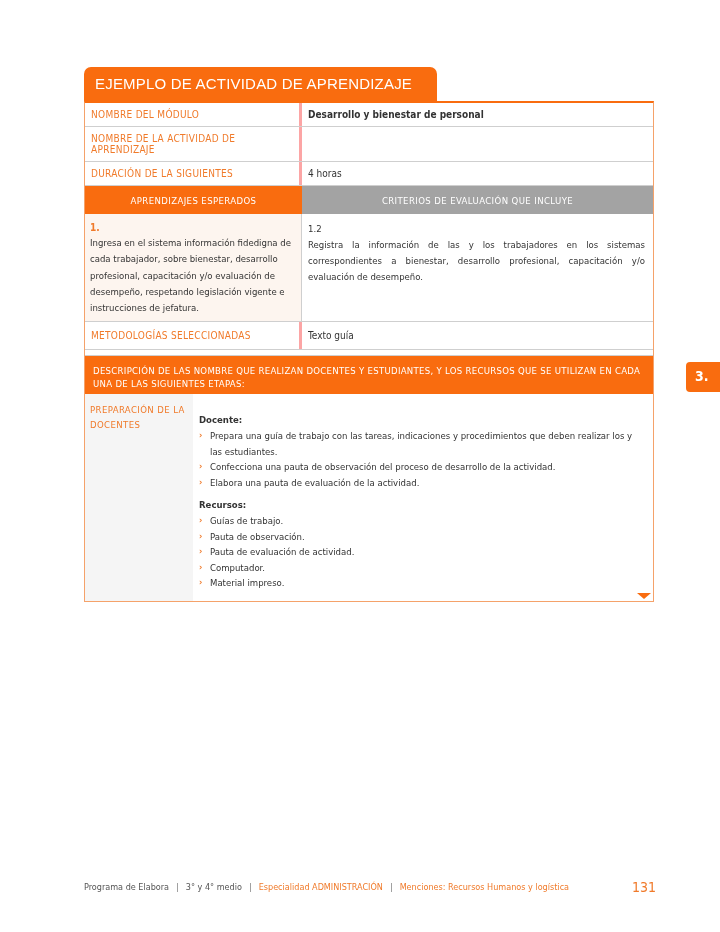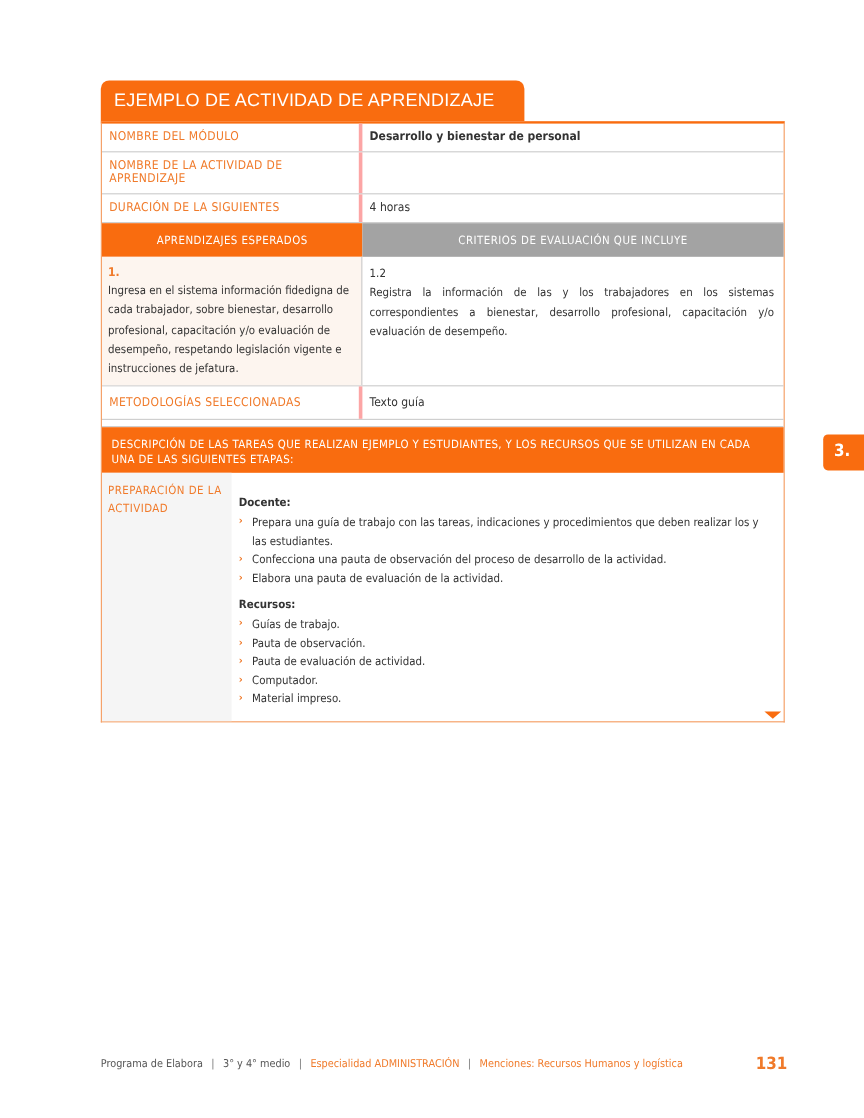--- a/index.html
+++ b/index.html
@@ -47,21 +47,21 @@
     .bul { display: flex; }
     .bul .arrow { width: 11px; flex-shrink: 0; color: #f07a2a; font-weight: bold; font-size: 9px; }
     .gap { height: 7px; }
     .down-arrow { position: absolute; right: 2px; bottom: 2px; width: 0; height: 0; border-left: 7px solid transparent; border-right: 7px solid transparent; border-top: 6px solid #f96c0f; }
 
     .side-tab { position: absolute; left: 686px; top: 362px; width: 40px; height: 30px; background: #f96c0f; border-radius: 4px 0 0 4px; color: #fff; font-size: 14px; font-weight: bold; padding: 6px 0 0 9px; }
 
     .footer { position: absolute; left: 84px; top: 879px; width: 572px; font-size: 9px; color: #555; display: flex; align-items: center; white-space: nowrap; }
     .footer .sep { margin: 0 7px; color: #777; }
     .footer .or { color: #f07a2a; }
-    .footer .page { margin-left: auto; color: #f07a2a; font-size: 14px; font-weight: bold; }
+    .footer .page { margin-left: auto; color: #f07a2a; font-size: 14px; }
   </style>
 </head>
 <body>
 
 <div class="title-tab">EJEMPLO DE ACTIVIDAD DE APRENDIZAJE</div>
 
 <div class="table">
   <div class="row">
     <div class="cell c-left label">NOMBRE DEL MÓDULO</div>
     <div class="cell c-right value bold">Desarrollo y bienestar de personal</div>
@@ -87,23 +87,23 @@
         <span class="cn">1.2</span>
         <span>Registra la información de las y los trabajadores en los sistemas correspondientes a bienestar, desarrollo profesional, capacitación y/o evaluación de desempeño.</span>
       </div>
     </div>
   </div>
   <div class="row">
     <div class="cell c-left label" style="padding:8px 6px;">METODOLOGÍAS SELECCIONADAS</div>
     <div class="cell c-right value" style="padding:8px 6px;">Texto guía</div>
   </div>
   <div class="row" style="height:6px;"></div>
-  <div class="desc-row">DESCRIPCIÓN DE LAS TAREAS QUE REALIZAN EJEMPLO Y ESTUDIANTES, Y LOS RECURSOS QUE SE UTILIZAN EN CADA UNA DE LAS SIGUIENTES ETAPAS:</div>
+  <div class="desc-row">DESCRIPCIÓN DE LAS NOMBRE QUE REALIZAN DOCENTES Y ESTUDIANTES, Y LOS RECURSOS QUE SE UTILIZAN EN CADA UNA DE LAS SIGUIENTES ETAPAS:</div>
   <div class="prep-row">
-    <div class="prep-left">PREPARACIÓN DE LA ACTIVIDAD</div>
+    <div class="prep-left">PREPARACIÓN DE LA DOCENTES</div>
     <div class="prep-right">
       <div class="sub-title">Docente:</div>
       <div class="bul">
           <span class="arrow">›</span>
           <span>Prepara una guía de trabajo con las tareas, indicaciones y procedimientos que deben realizar los y las estudiantes.</span>
         </div>
       <div class="bul">
           <span class="arrow">›</span>
           <span>Confecciona una pauta de observación del proceso de desarrollo de la actividad.</span>
         </div>

